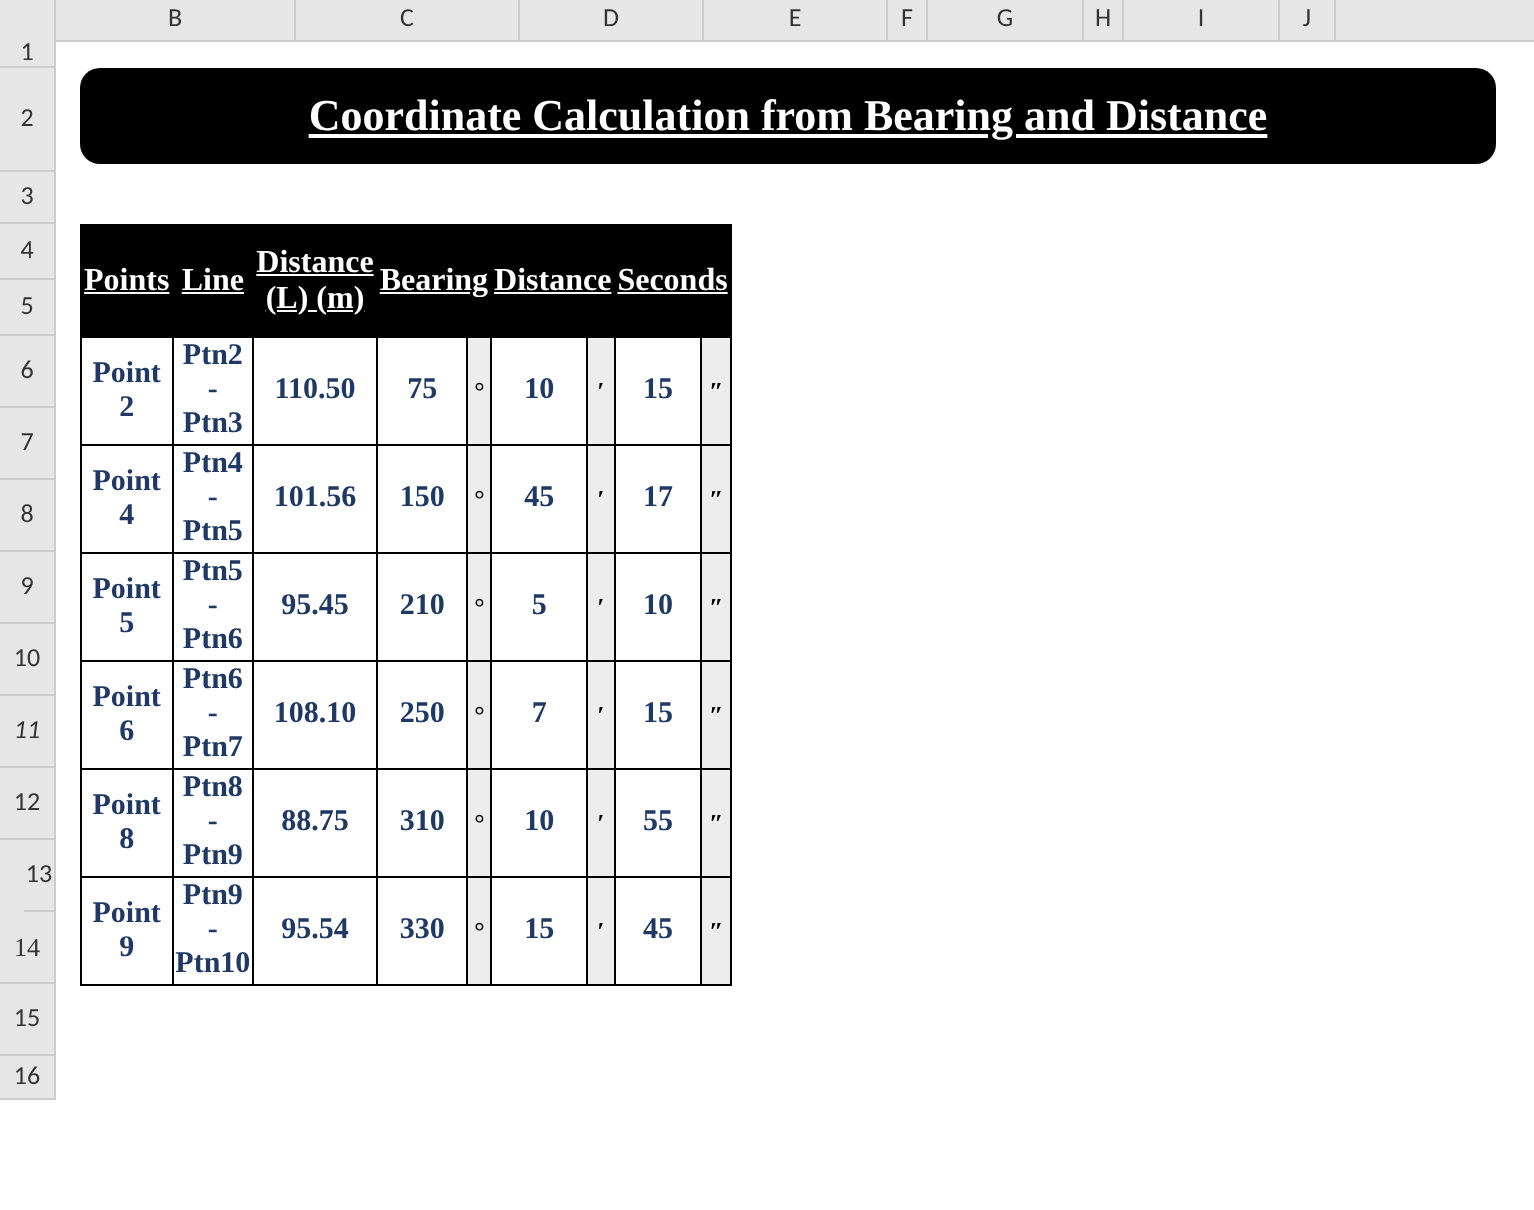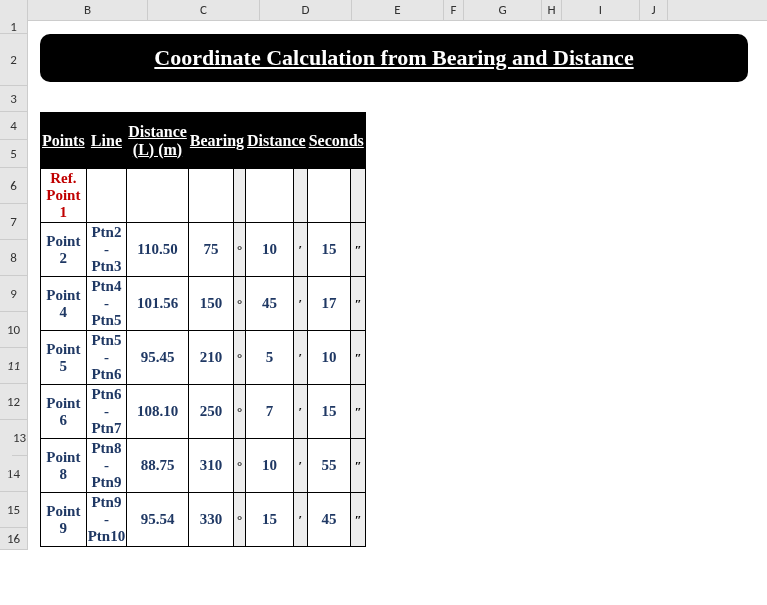--- a/index.html
+++ b/index.html
@@ -164,31 +164,20 @@
           <th class="col-pt">Points</th>
           <th class="col-ln">Line</th>
           <th class="col-ds">Distance (L) (m)</th>
           <th class="col-dg" colspan="2">Bearing</th>
           <th class="col-mn" colspan="2">Distance</th>
           <th class="col-sc" colspan="2">Seconds</th>
         </tr>
       </thead>
       <tbody id="tbody">
           <tr>
-            <td class="ref">Ref. Point 1</td>
-            <td></td>
-            <td></td>
-            <td class="col-dg"></td>
-            <td class="sym col-s1"></td>
-            <td class="col-mn"></td>
-            <td class="sym col-s2"></td>
-            <td class="col-sc"></td>
-            <td class="sym col-s3"></td>
-          </tr>
-          <tr>
             <td>Point 2</td>
             <td>Ptn2 - Ptn3</td>
             <td>110.50</td>
             <td class="col-dg">75</td>
             <td class="sym col-s1">°</td>
             <td class="col-mn">10</td>
             <td class="sym col-s2">′</td>
             <td class="col-sc">15</td>
             <td class="sym col-s3">″</td>
           </tr>

